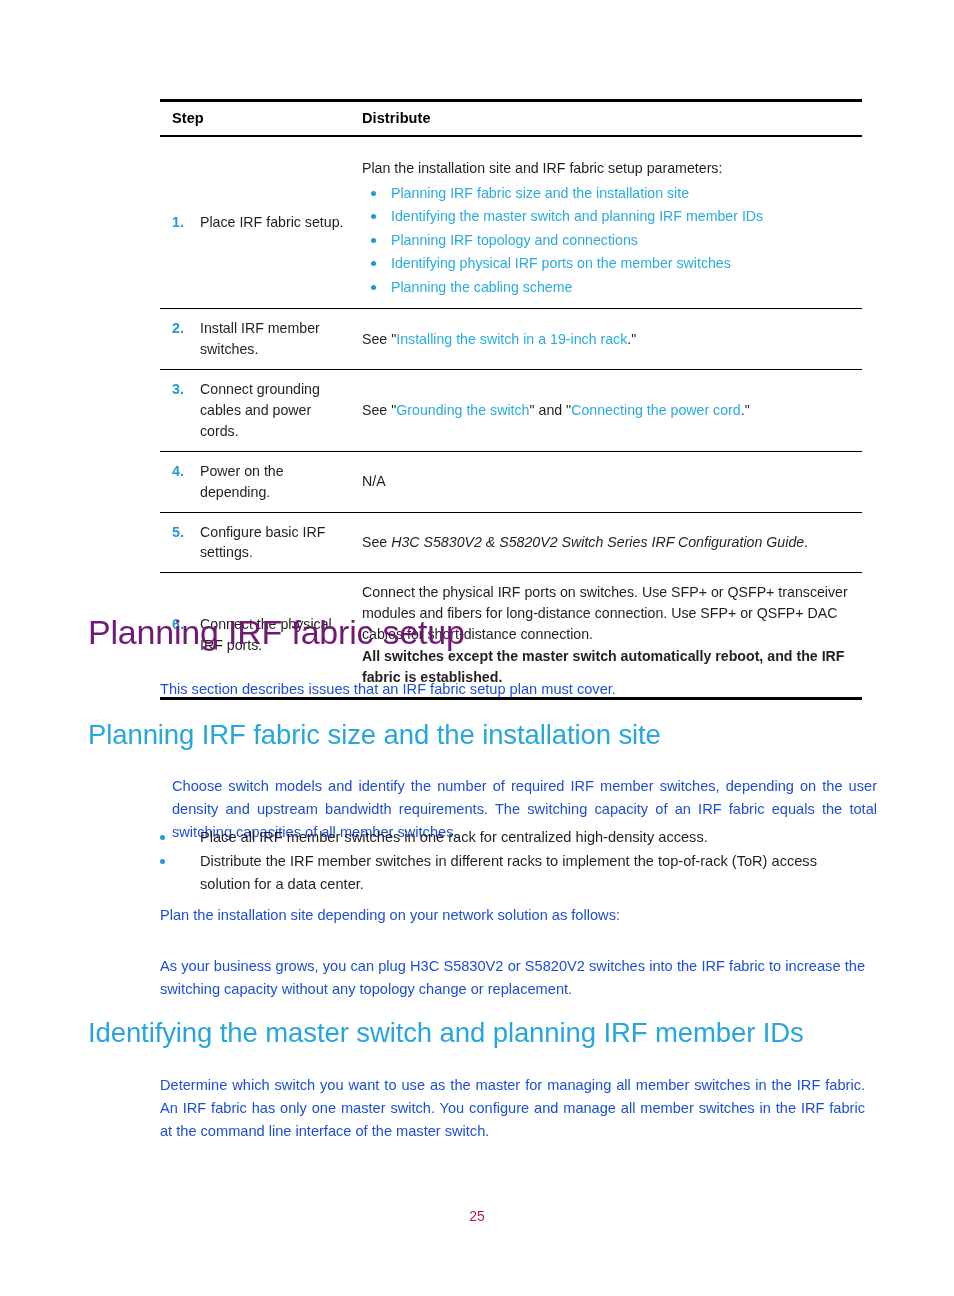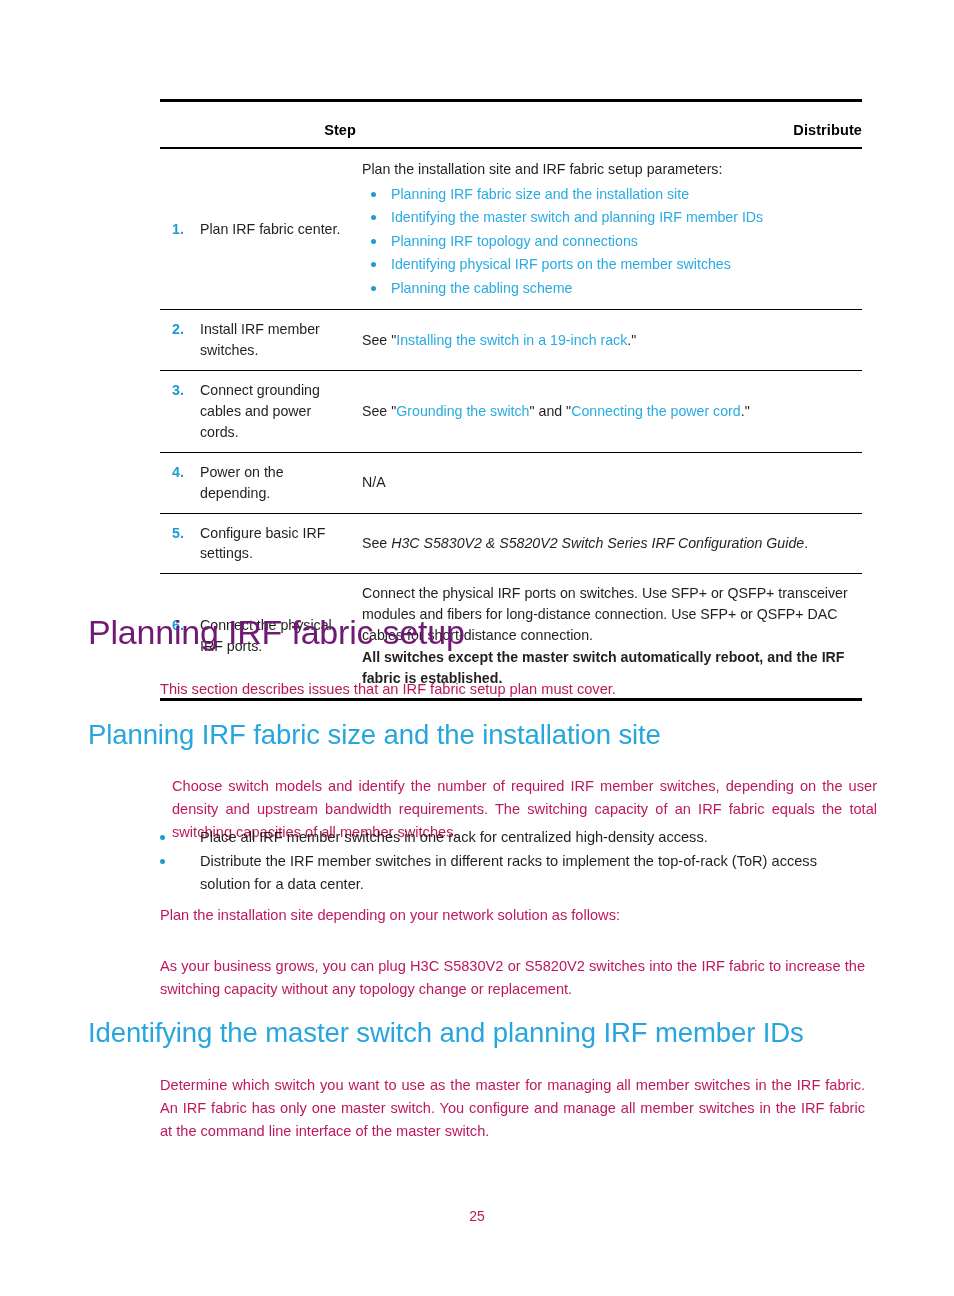--- a/index.html
+++ b/index.html
@@ -28,25 +28,25 @@
     left: 160px;
     top: 99px;
     width: 702px;
     border-collapse: collapse;
     table-layout: fixed;
   }
   .steps-table col.c-step { width: 196px; }
   .steps-table col.c-desc { width: 506px; }
 
   .steps-table thead th {
-    text-align: right;
+    text-align: left;
     font-size: 14.5px;
     font-weight: bold;
     color: #000000;
-    padding: 20px 0 9px 0;
+    padding: 8px 0 9px 0;
     border-top: 3px solid #000000;
     border-bottom: 2px solid #000000;
     vertical-align: bottom;
     letter-spacing: .1px;
   }
   .steps-table thead th.th-step { padding-left: 12px; }
   .steps-table thead th.th-desc { padding-left: 6px; }
 
   .steps-table tbody td {
     border-bottom: 1.4px solid #000000;
@@ -69,21 +69,21 @@
   }
   .step-num {
     color: #1f9bd4;
     font-weight: bold;
     width: 28px;
     flex: 0 0 28px;
     font-size: 14.2px;
   }
   .step-label { flex: 1 1 auto; }
 
-  .desc-intro { margin: 1px 0 3px 0; }
+  .desc-intro { margin: 12px 0 3px 0; }
   .desc-para  { margin: 0; }
   .desc-para + .desc-para { margin-top: 1px; font-weight: bold; }
 
   ul.link-list {
     list-style: none;
     margin: 3px 0 0 0;
     padding: 0;
   }
   ul.link-list li {
     position: relative;
@@ -129,21 +129,21 @@
   #h-planning-setup { top: 615px; }
   #h-planning-size  { top: 721px; }
   #h-identifying    { top: 1019px; }
 
   
   .body-p {
     position: absolute;
     margin: 0;
     font-size: 14.6px;
     line-height: 1.56;
-    color: #be185d;
+    color: #1d4ed8;
     text-align: justify;
   }
   #p-intro        { left: 160px; top: 678px; width: 702px; text-align: left; }
   #p-choose       { left: 172px; top: 775px; width: 705px; }
   #p-plan-site    { left: 160px; top: 872px; width: 705px; text-align: left; margin-top: 32px; }
   #p-grows        { left: 160px; top: 955px; width: 705px; }
   #p-determine    { left: 160px; top: 1074px; width: 705px; }
 
   ul.body-list {
     position: absolute;
@@ -199,21 +199,21 @@
         <th class="th-step">Step</th>
         <th class="th-desc">Distribute</th>
       </tr>
     </thead>
     <tbody>
 
       <tr>
         <td class="td-step">
           <div class="step-flex">
             <span class="step-num">1.</span>
-            <span class="step-label">Plan IRF fabric center.</span>
+            <span class="step-label">Place IRF fabric setup.</span>
           </div>
         </td>
         <td class="td-desc">
           <p class="desc-intro">Plan the installation site and IRF fabric setup parameters:</p>
           <ul class="link-list">
             <li><span class="xref">Planning IRF fabric size and the installation site</span></li>
             <li><span class="xref">Identifying the master switch and planning IRF member IDs</span></li>
             <li><span class="xref">Planning IRF topology and connections</span></li>
             <li><span class="xref">Identifying physical IRF ports on the member switches</span></li>
             <li><span class="xref">Planning the cabling scheme</span></li>

